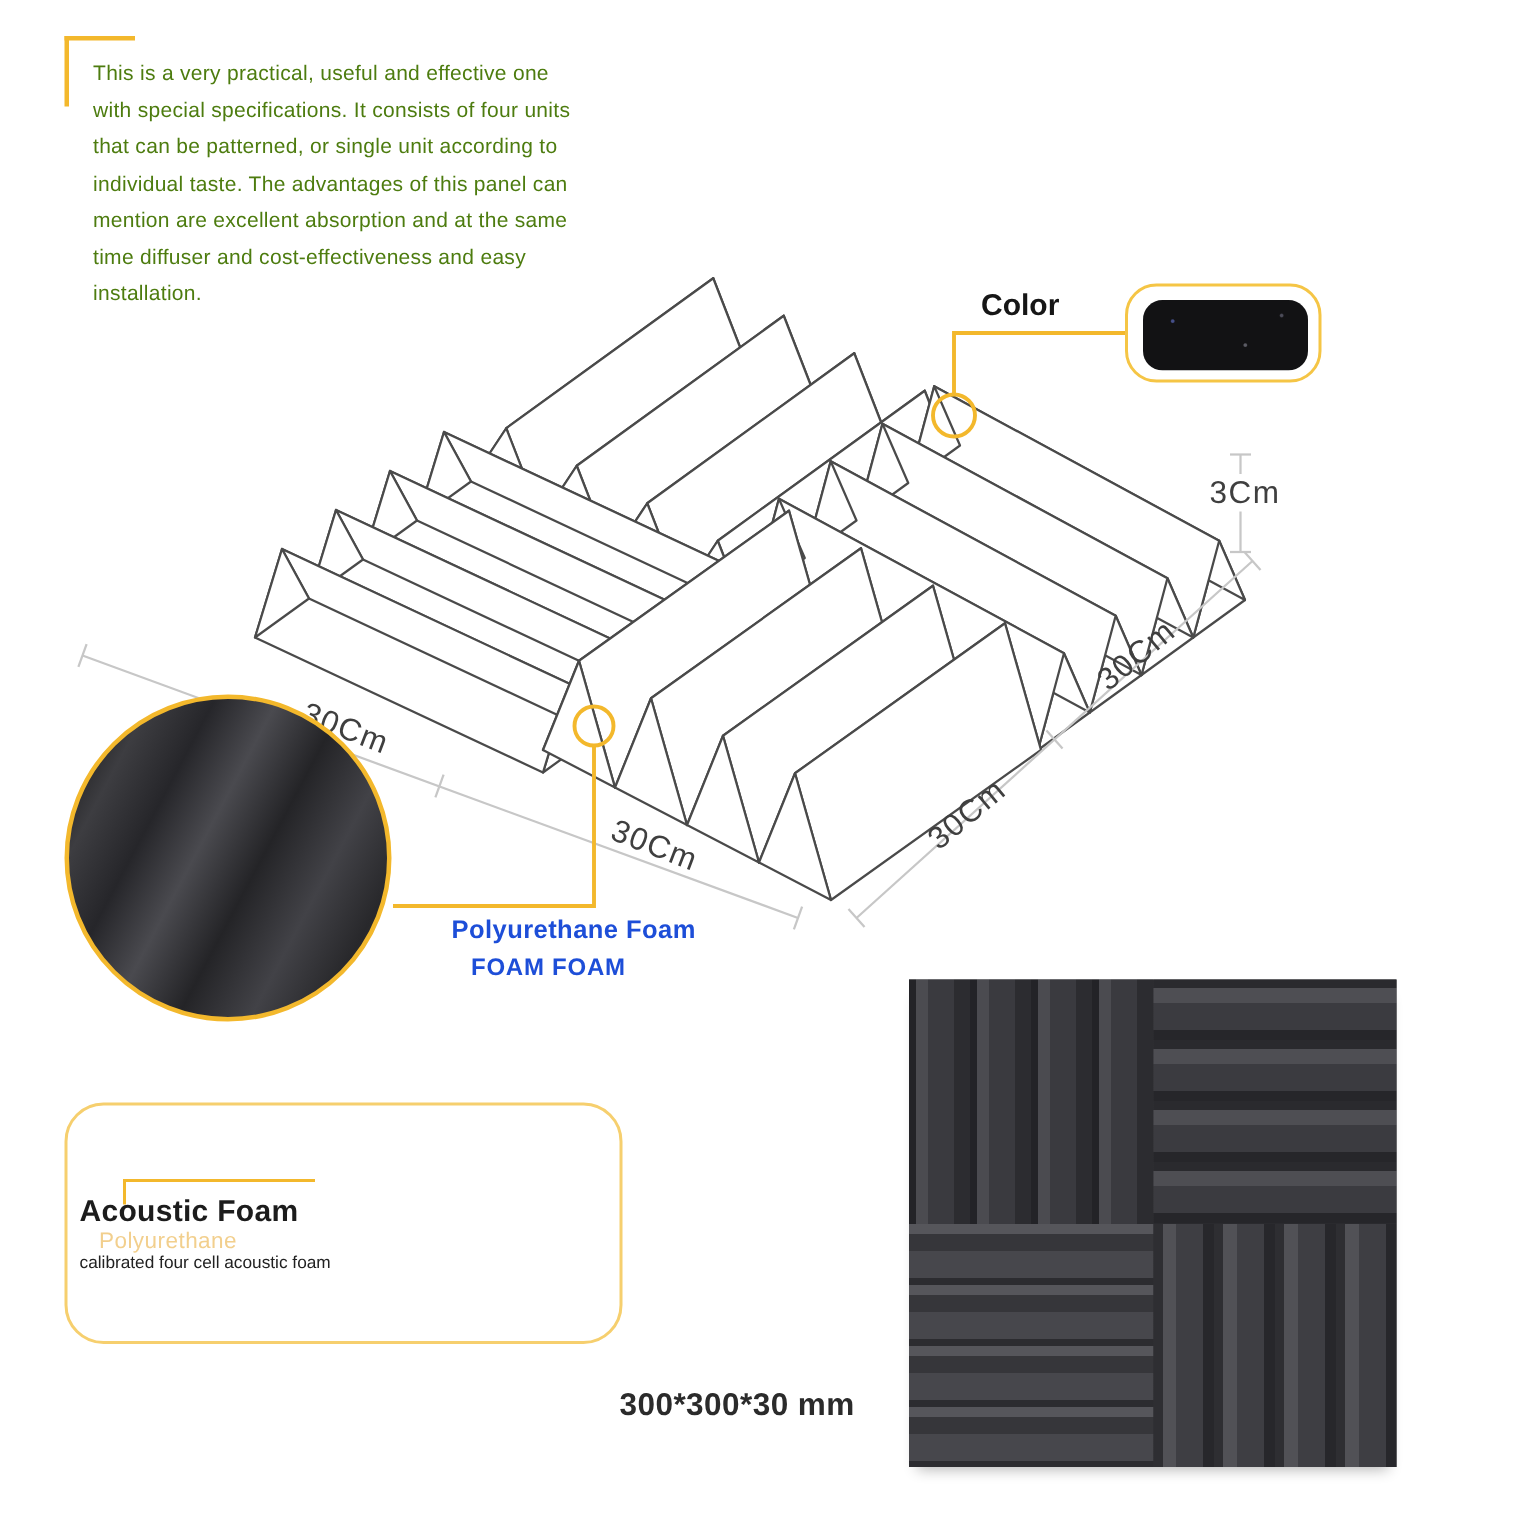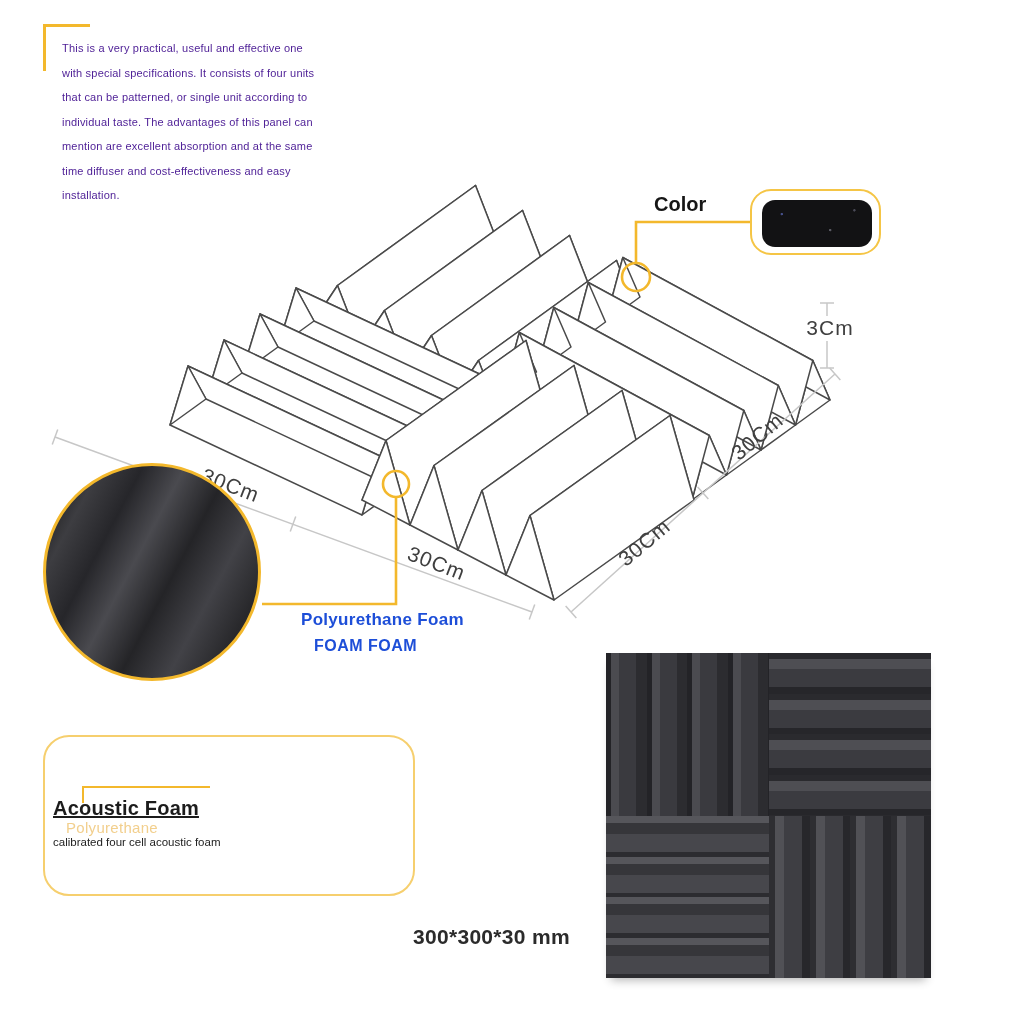--- a/index.html
+++ b/index.html
@@ -7,22 +7,22 @@
     --accent-soft:#F6CF6E;
     --cyan:#2AA7C6;
     --ink:#3f3f3f;
   }
   html,body{margin:0;padding:0;background:#fff;}
   body{width:1024px;height:1024px;position:relative;overflow:hidden;
        font-family:"Liberation Sans",sans-serif;}
   .abs{position:absolute;}
 
   
-  .intro{left:62px;top:36px;width:412px;font-size:11px;line-height:24.5px;
-         color:#4c1d95;letter-spacing:.2px;white-space:pre-line;}
+  .intro{left:62px;top:36px;width:412px;font-size:14px;line-height:24.5px;
+         color:#4d7c0f;letter-spacing:.2px;white-space:pre-line;}
   .bracket-tl{left:43px;top:24px;width:44px;height:44px;
               border-top:3.5px solid var(--accent);border-left:3.5px solid var(--accent);}
 
   
   .color-label{left:654px;top:193px;width:92px;text-align:left;
                font-size:20px;font-weight:bold;color:#161616;}
   .swatch-outer{left:750px;top:189px;width:131px;height:66px;
                 border:2.5px solid #F5C545;border-radius:21px;background:#fff;box-sizing:border-box;}
   .swatch-inner{left:762px;top:200px;width:110px;height:47px;border-radius:13px;
                 background:
@@ -38,21 +38,21 @@
                  #4a4a4f 43%,#242427 57%,#424247 72%,#28282b 86%,#333338 97%);}
   .detail-labels{left:273px;top:610px;color:#1d4ed8;margin-left:28px;}
   .detail-labels .l1{font-size:17px;font-weight:bold;letter-spacing:.3px;}
   .detail-labels .l2{font-size:16px;font-weight:bold;padding-left:13px;margin-top:7px;letter-spacing:.5px;}
 
   
   .foam-box{left:43px;top:735px;width:372px;height:161px;border:2px solid var(--accent-soft);
             border-radius:26px;box-sizing:border-box;background:#fff;}
   .box-bracket{left:82px;top:786px;width:126px;height:15px;
                border-top:2.5px solid var(--accent);border-left:2.5px solid var(--accent);}
-  .box-title{left:53px;top:797px;font-size:20px;font-weight:bold;color:#1c1c1c;letter-spacing:.2px;text-decoration:underline;}
+  .box-title{left:53px;top:797px;font-size:20px;font-weight:bold;color:#1c1c1c;letter-spacing:.2px;}
   .box-sub{left:66px;top:819px;font-size:15px;font-weight:normal;color:#F2CF8D;letter-spacing:.3px;}
   .box-caption{left:53px;top:836px;font-size:11.5px;color:#222;}
 
   
   .photo{left:606px;top:653px;width:325px;height:325px;background:#3c3c40;
          box-shadow:0 7px 9px -5px rgba(0,0,0,.3);
          display:grid;grid-template-columns:1fr 1fr;grid-template-rows:1fr 1fr;}
   .photo .q{width:100%;height:100%;}
   .q-tl{background:repeating-linear-gradient(90deg,#232327 0 5px,#4b4b50 5px 13px,#3a3a3f 13px 30px,#2c2c30 30px 40.6px);}
   .q-tr{background:repeating-linear-gradient(180deg,#2a2a2e 0 6px,#4e4e53 6px 16px,#3b3b40 16px 34px,#26262a 34px 40.6px);}

